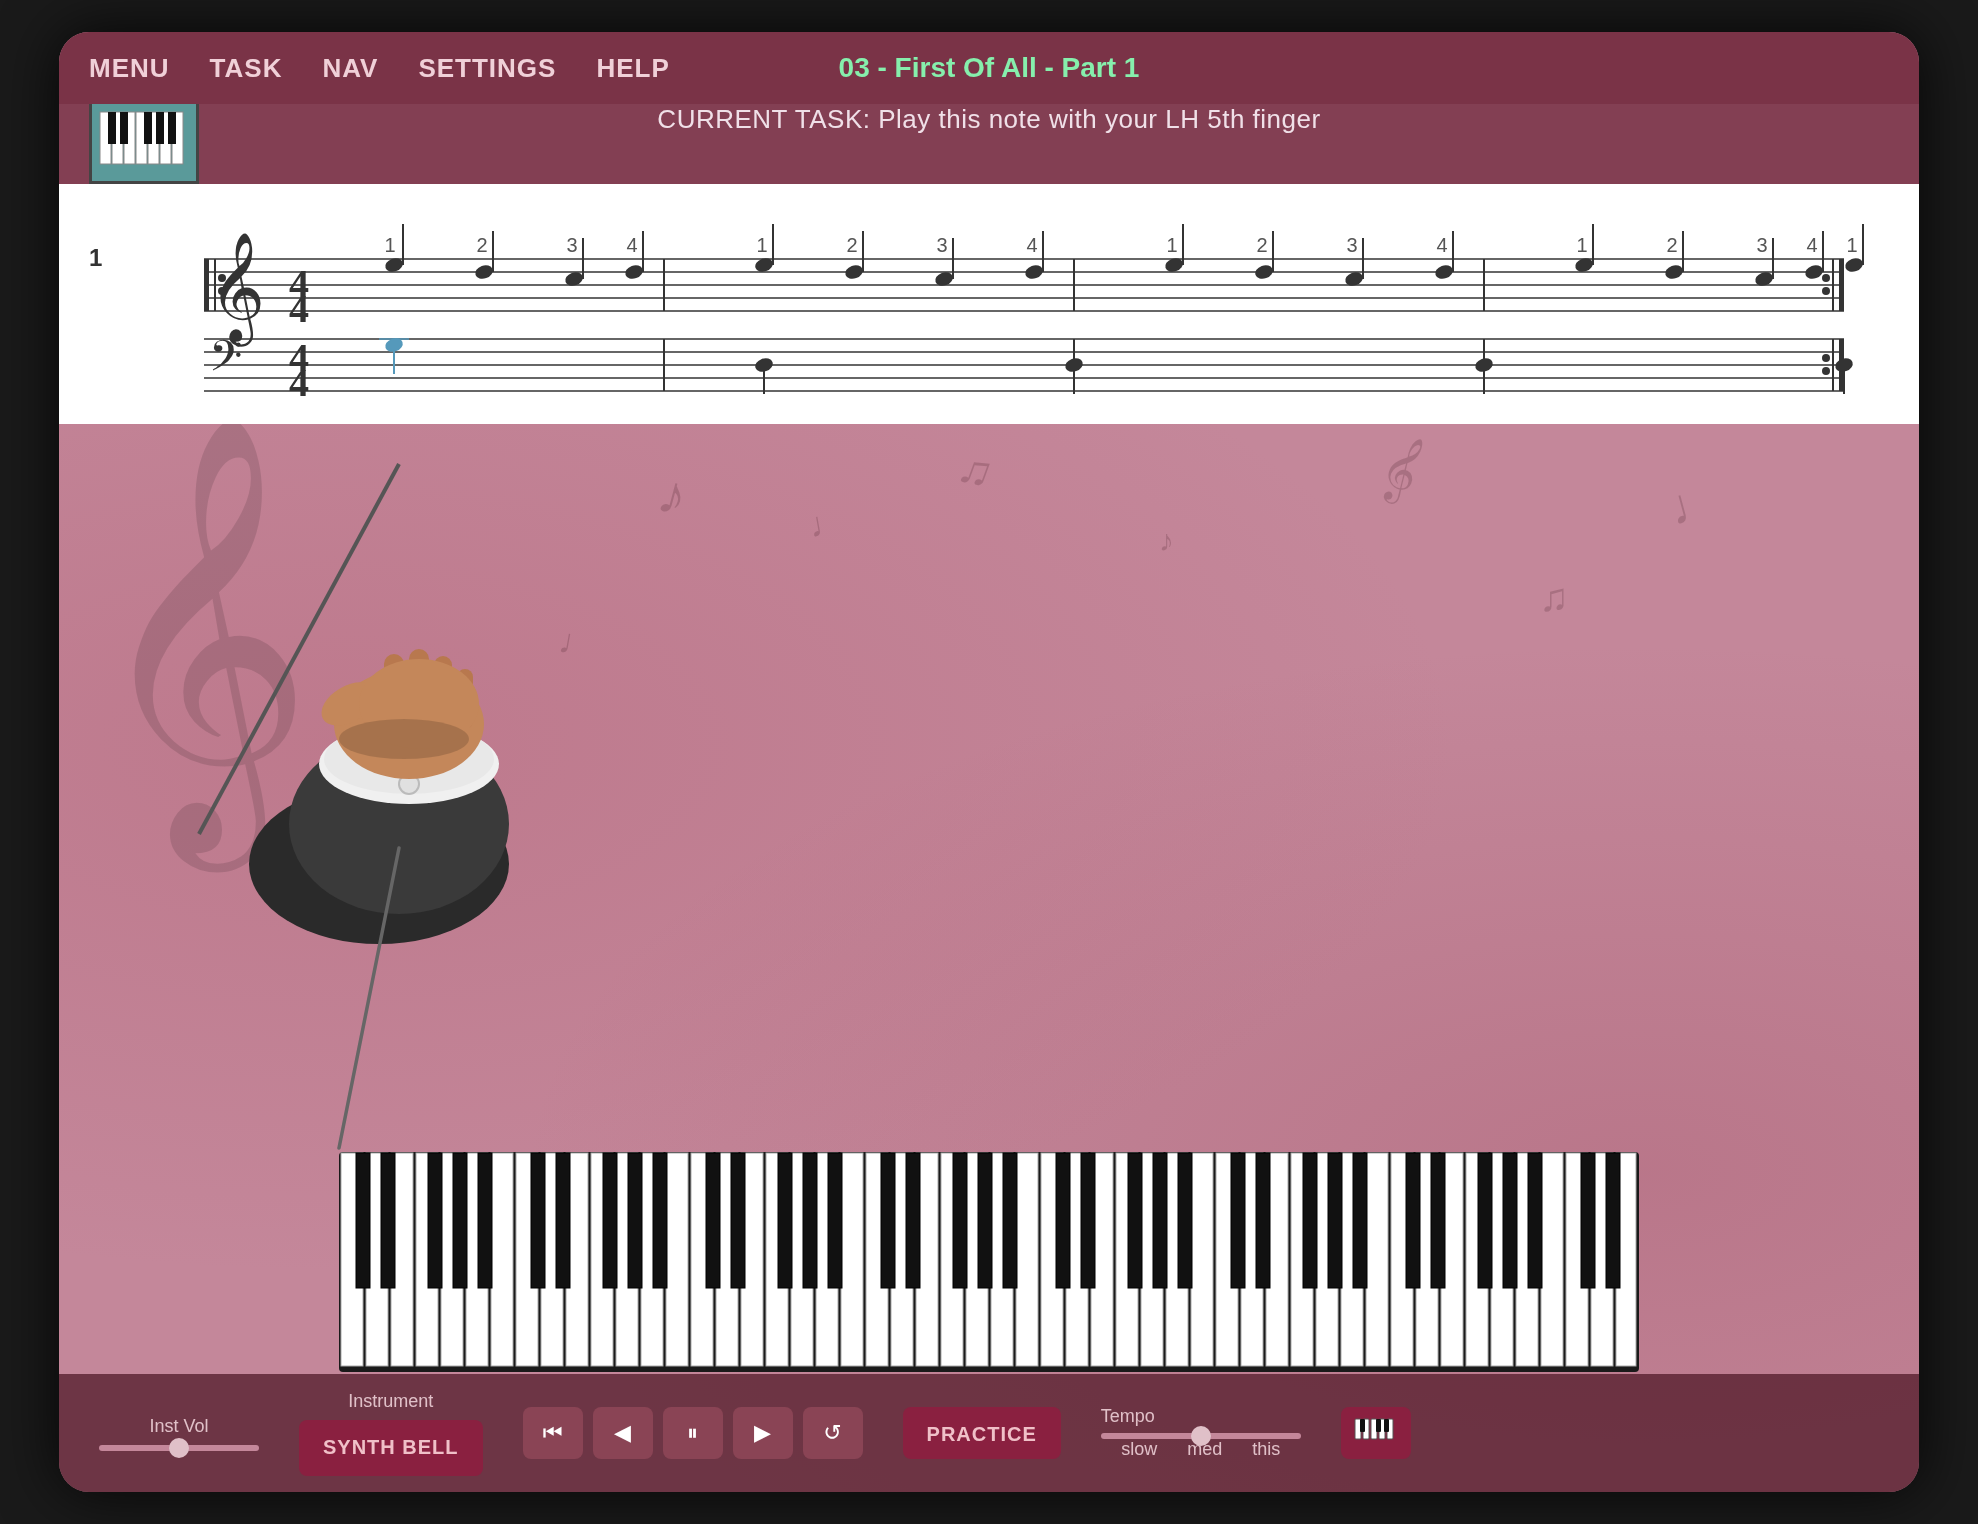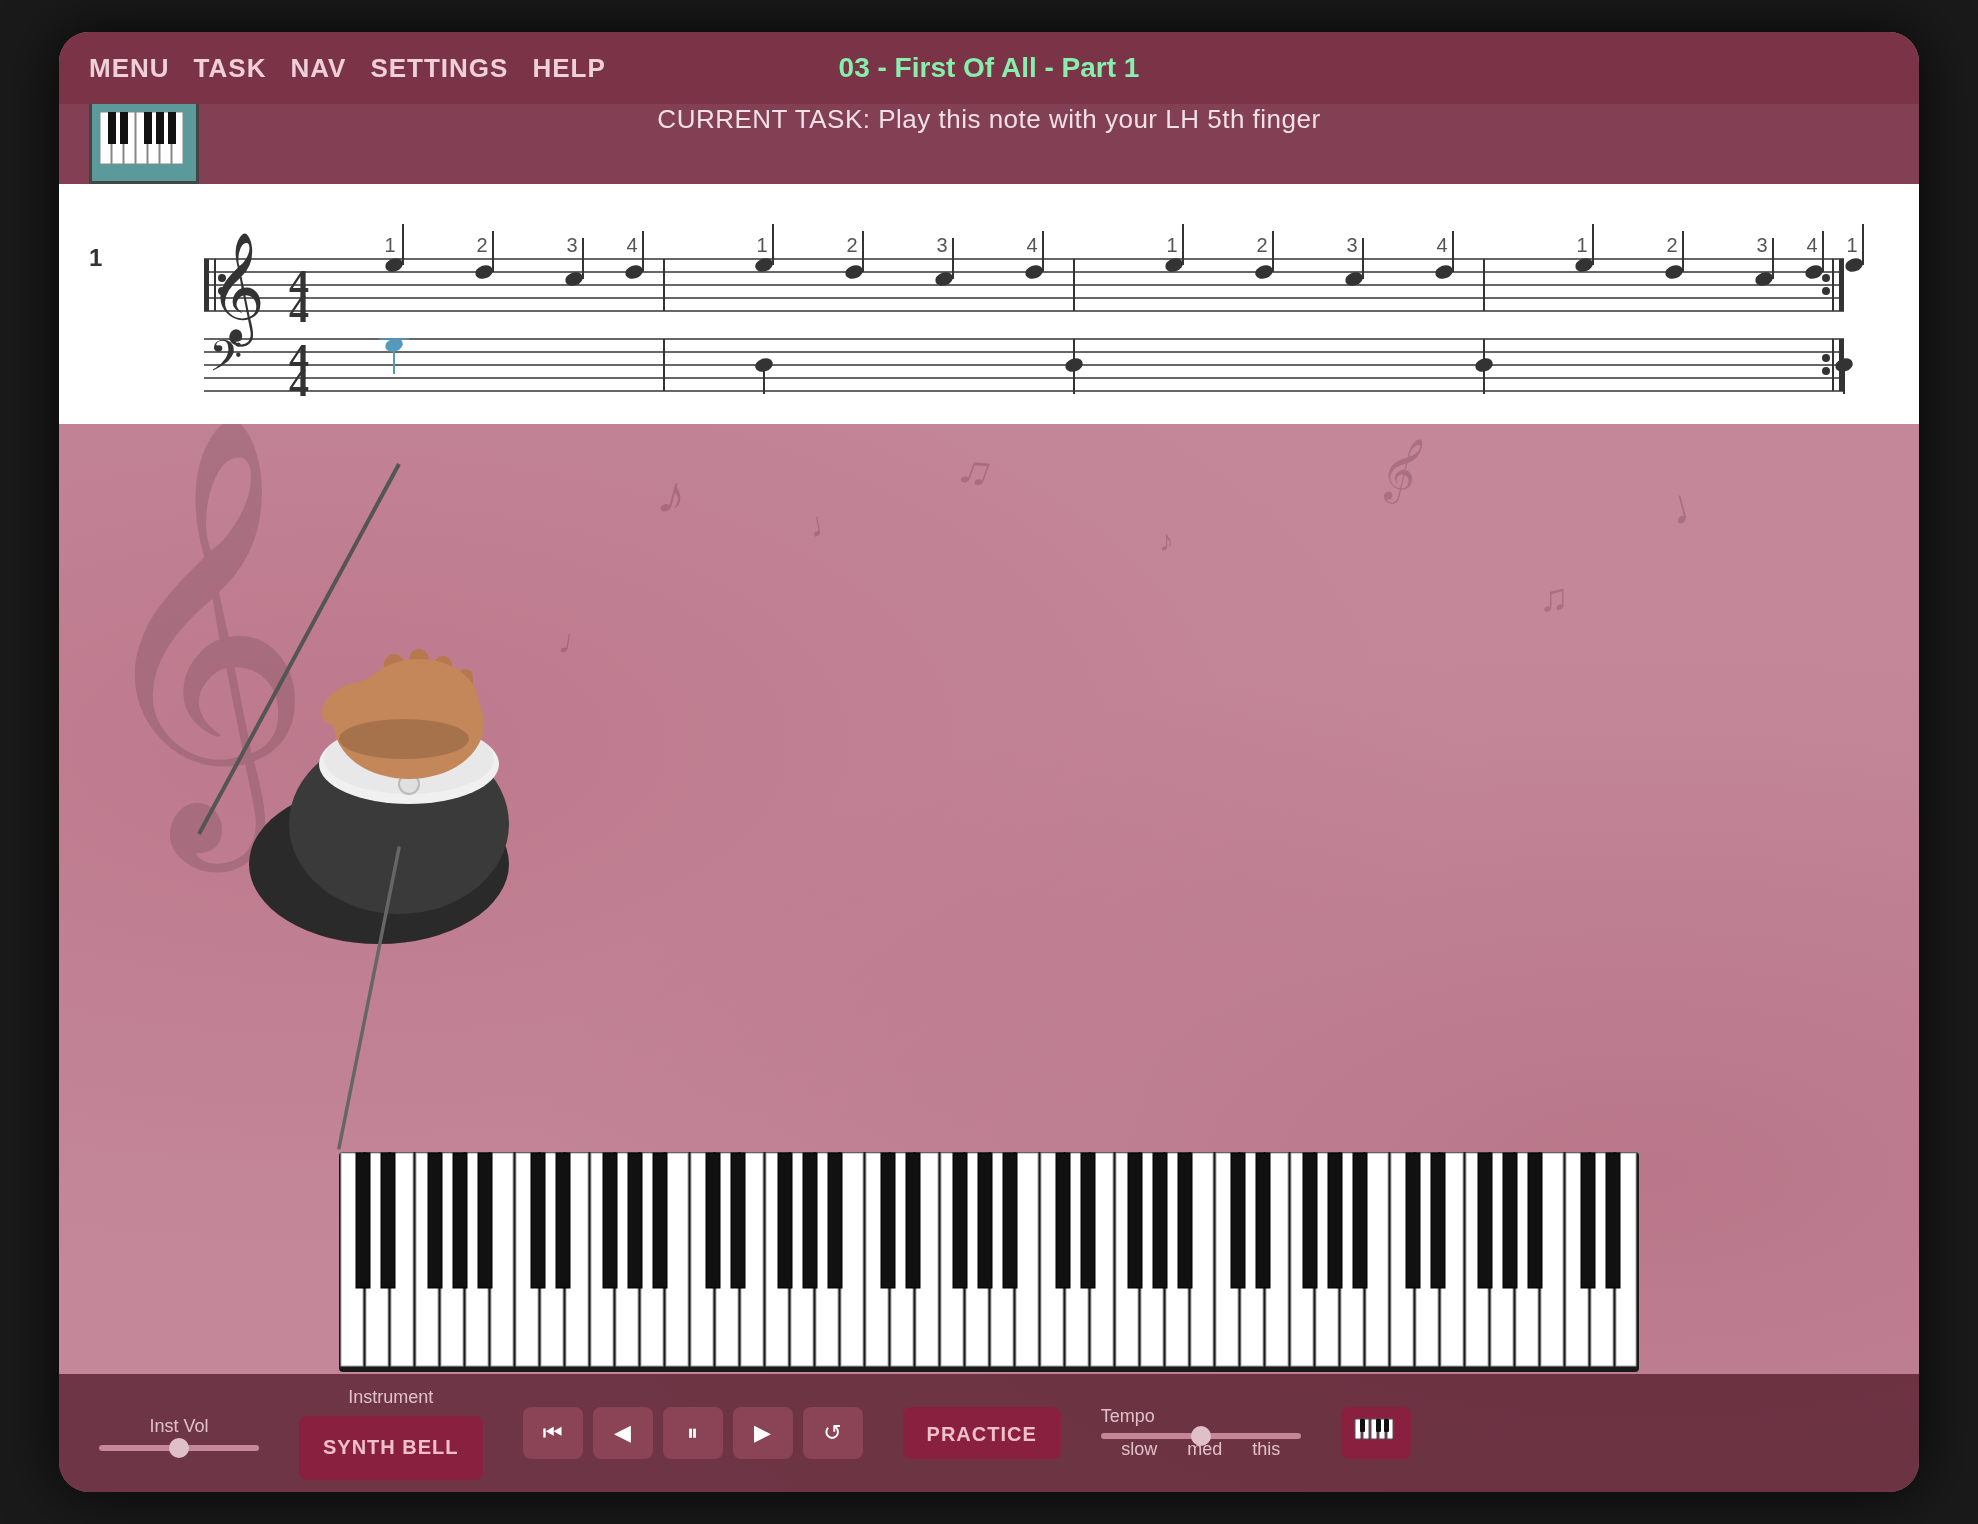--- a/index.html
+++ b/index.html
@@ -32,21 +32,21 @@
       background: #7a3347;
       display: flex;
       align-items: center;
       padding: 0 30px;
       position: relative;
       z-index: 10;
     }
 
     #menu-bar .nav-items {
       display: flex;
-      gap: 24px;
+      gap: 40px;
       align-items: center;
     }
 
     .nav-item {
       color: #f0d0d8;
       font-size: 26px;
       font-weight: bold;
       cursor: pointer;
       letter-spacing: 1px;
     }
@@ -212,21 +212,21 @@
       align-items: center;
       justify-content: center;
     }
 
     .instrument-btn {
       background: #8a2040;
       color: #f0c0c8;
       font-size: 20px;
       font-weight: bold;
       padding: 0 24px;
-      height: 64px;
+      height: 56px;
       border-radius: 8px;
       border: none;
       cursor: pointer;
       letter-spacing: 1px;
       min-width: 180px;
     }
 
     .practice-btn {
       background: #8a2040;
       color: #f0c0c8;

